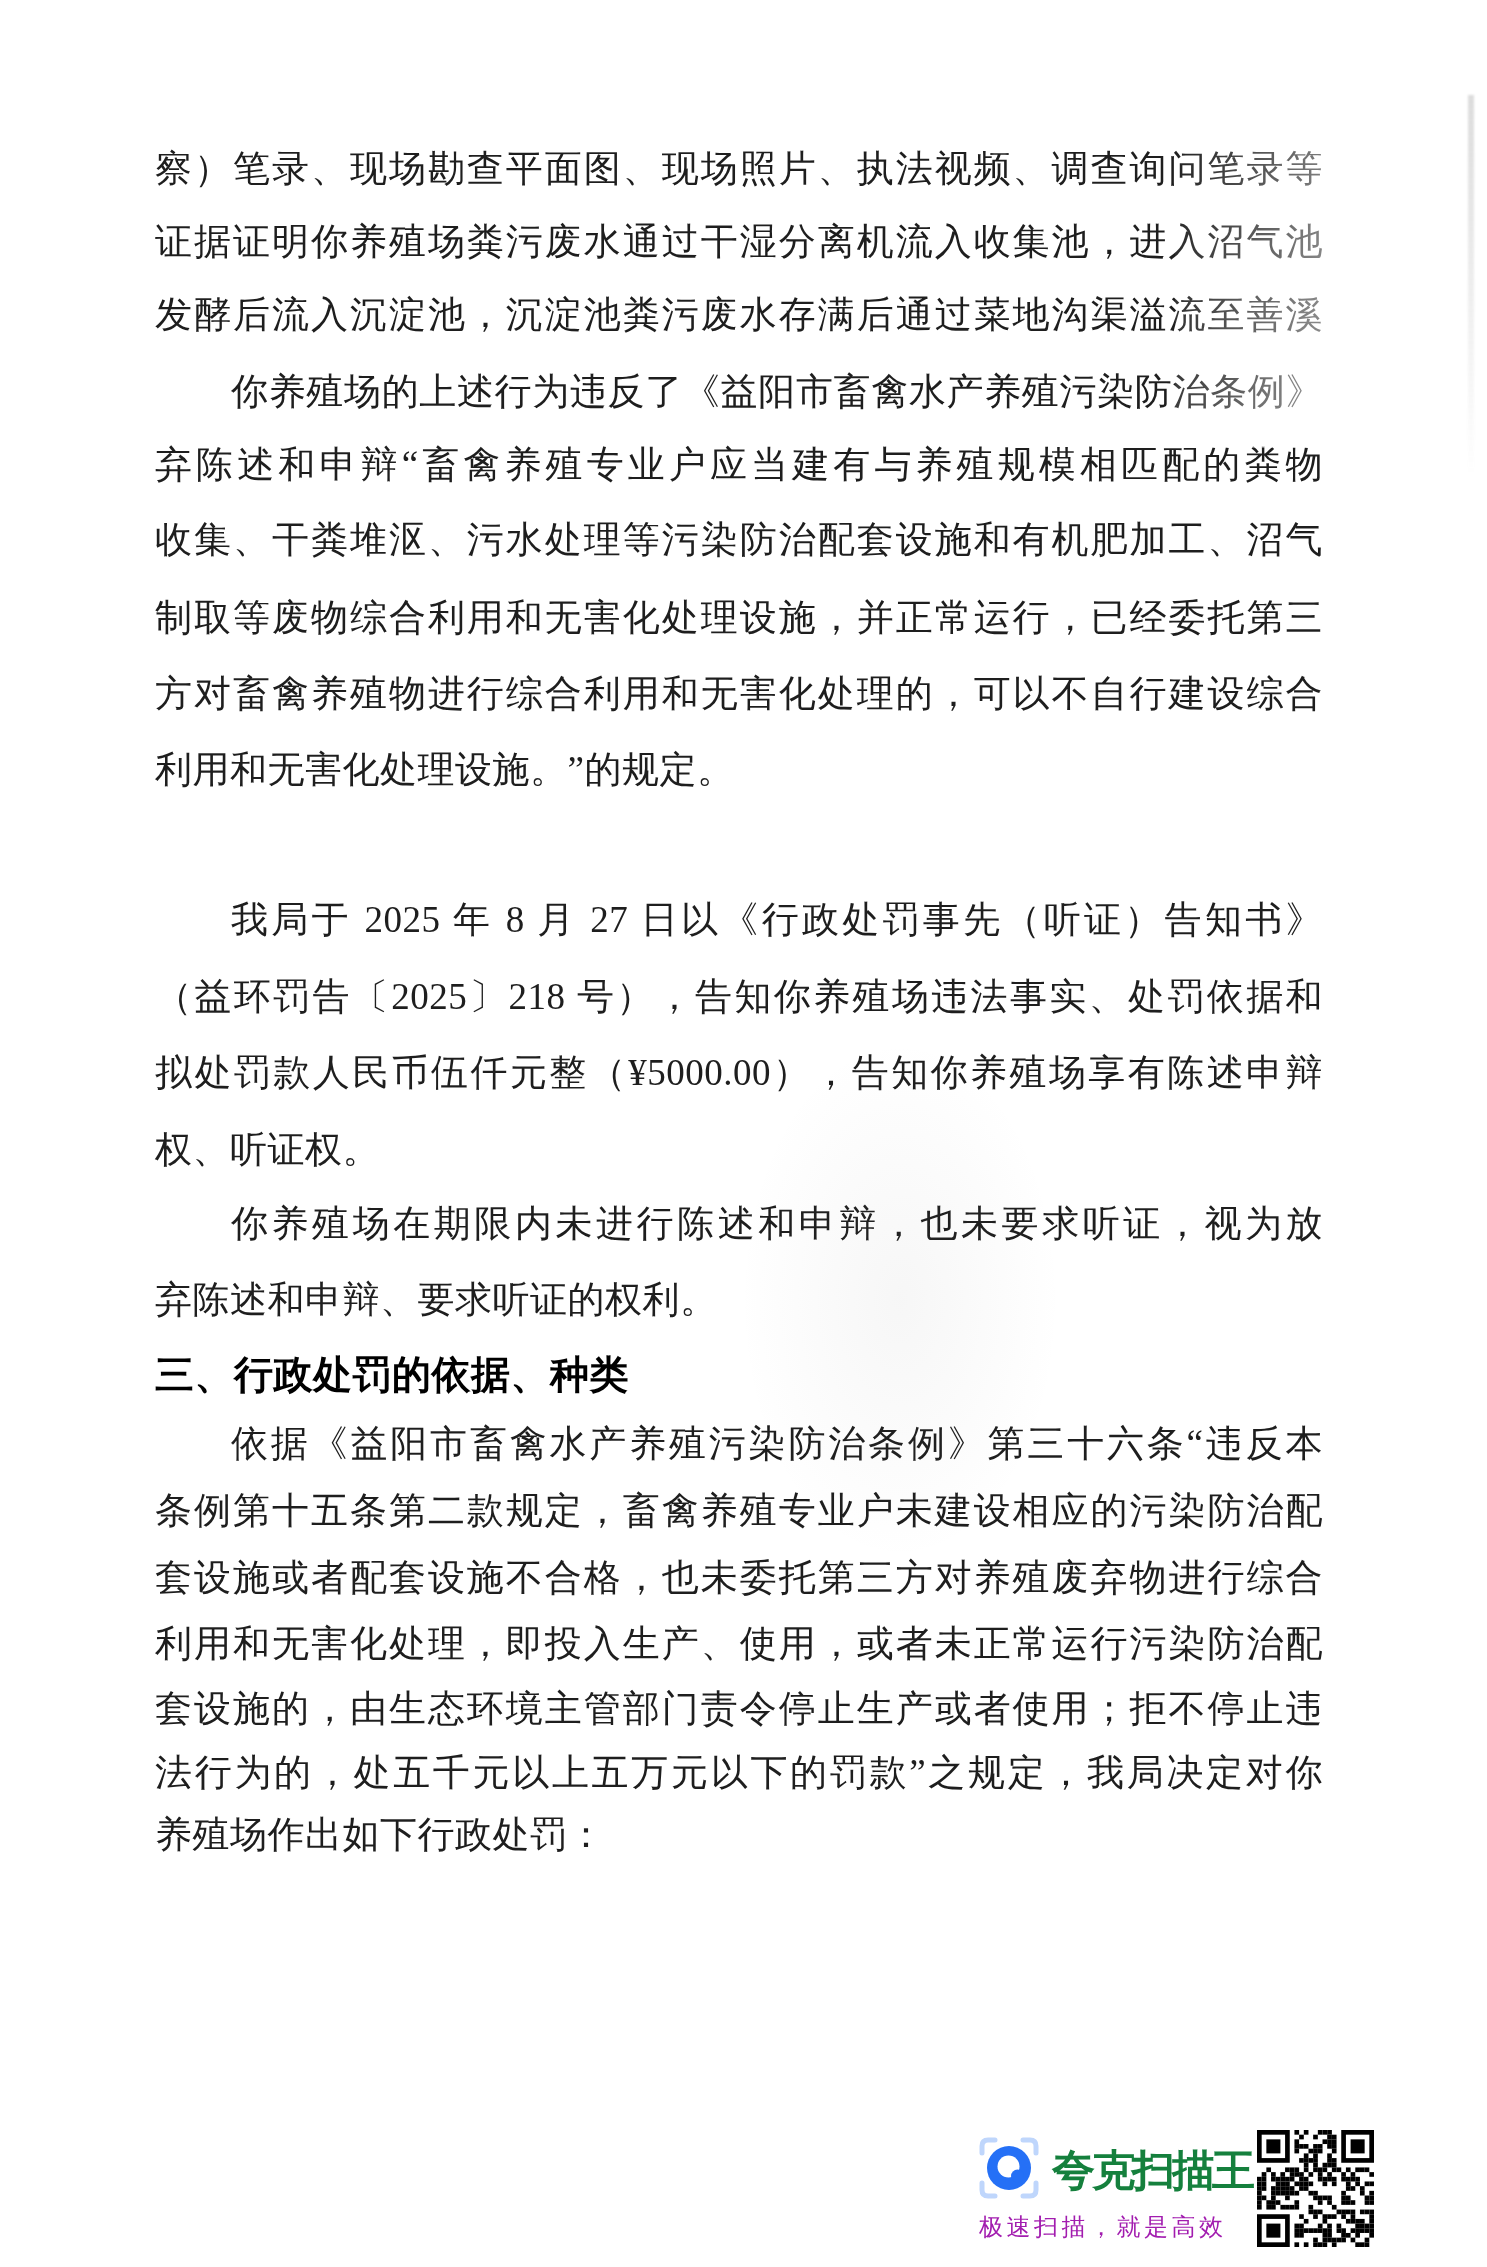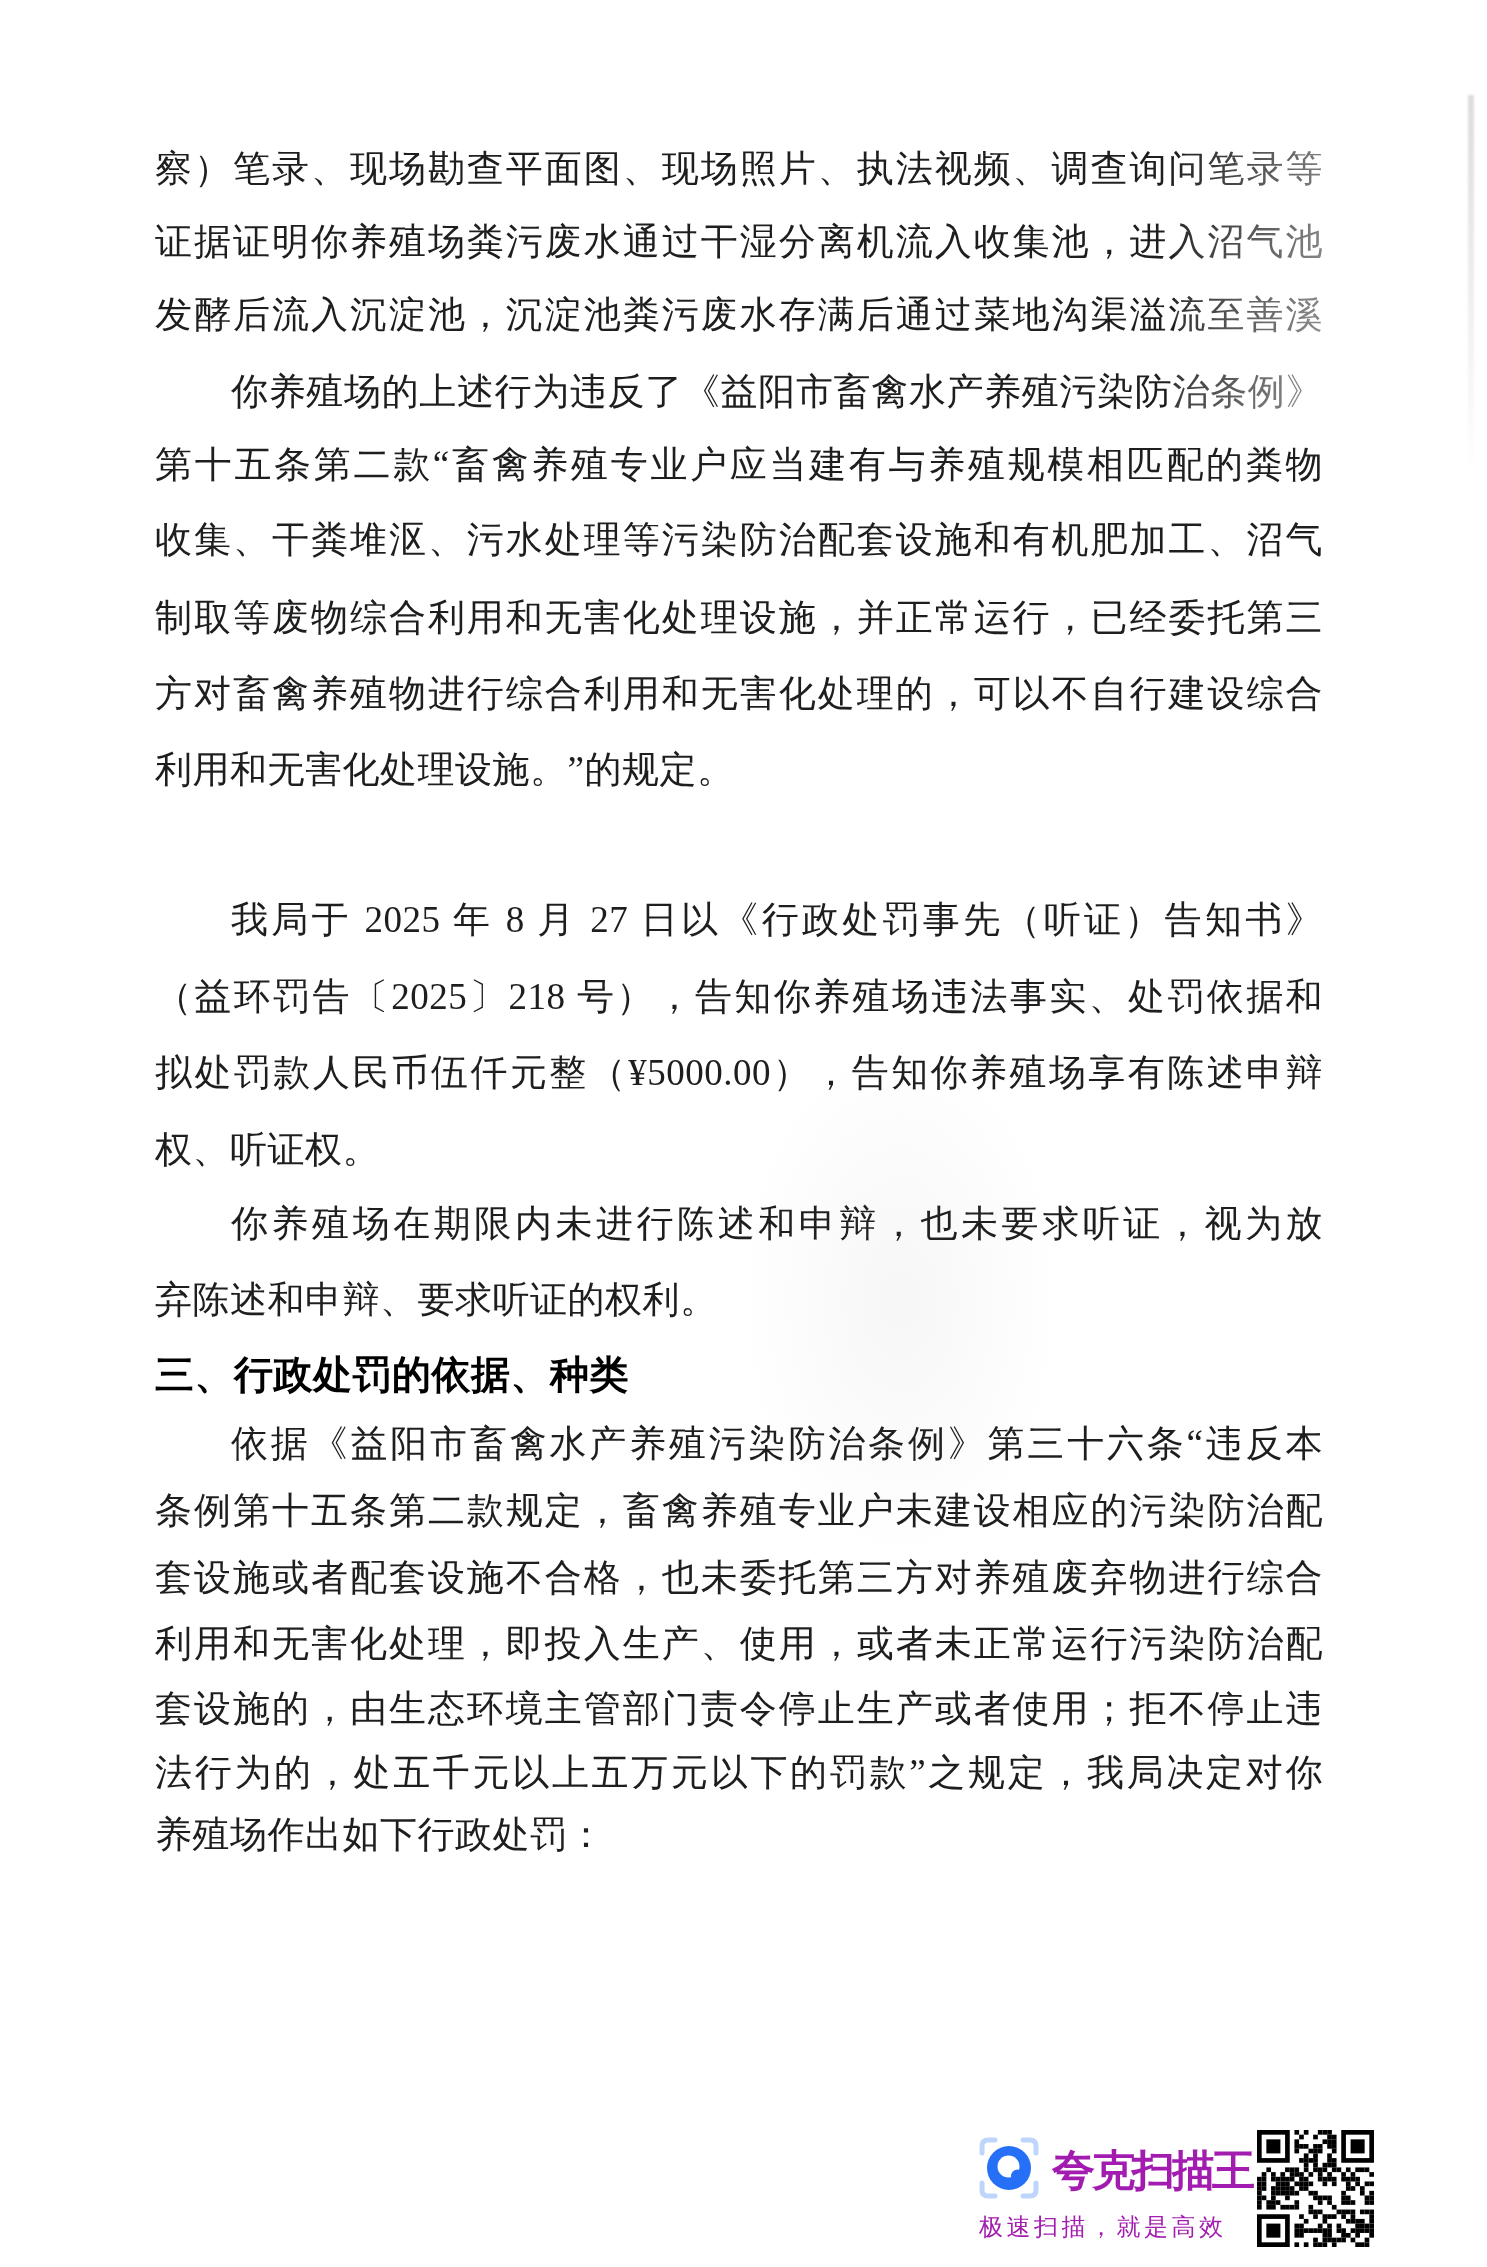--- a/index.html
+++ b/index.html
@@ -45,41 +45,41 @@
     background:radial-gradient(closest-side, rgba(110,110,110,0.06), rgba(110,110,110,0));
     pointer-events:none;
   }
   
   .footer{position:absolute;left:0;top:0;width:100%;height:100%;pointer-events:none;}
   .logo-box{position:absolute;left:977px;top:2135px;width:64px;height:66px;}
   .brand{
     position:absolute;left:1052px;top:2146px;height:48px;
     font-family:"Liberation Sans", sans-serif;
     font-weight:800;font-size:43px;line-height:48px;
-    letter-spacing:-3px;color:#a21caf;white-space:nowrap;
+    letter-spacing:-3px;color:#15803d;white-space:nowrap;
   }
   .tagline{
     position:absolute;left:979px;top:2212px;height:30px;
     font-family:"Liberation Sans", sans-serif;
     font-size:24px;line-height:30px;letter-spacing:3.5px;
     color:#a21caf;white-space:nowrap;
   }
   .qr{position:absolute;left:1257px;top:2130px;width:117px;height:117px;}
 </style>
 </head>
 <body>
 
 <div class="page">
 
   <div class="text-layer" id="text-layer">
       <div class="line justify" style="top: 147px;">察）笔录、现场勘查平面图、现场照片、执法视频、调查询问笔录等</div>
       <div class="line justify" style="top: 220px;">证据证明你养殖场粪污废水通过干湿分离机流入收集池，进入沼气池</div>
       <div class="line justify" style="top: 293px;">发酵后流入沉淀池，沉淀池粪污废水存满后通过菜地沟渠溢流至善溪</div>
       <div class="line justify indent" style="top: 370px;">你养殖场的上述行为违反了《益阳市畜禽水产养殖污染防治条例》</div>
-      <div class="line justify" style="top: 443px;">第十五条第二款“畜禽养殖专业户应当建有与养殖规模相匹配的粪物</div>
+      <div class="line justify" style="top: 443px;">弃陈述和申辩“畜禽养殖专业户应当建有与养殖规模相匹配的粪物</div>
       <div class="line justify" style="top: 518px;">收集、干粪堆沤、污水处理等污染防治配套设施和有机肥加工、沼气</div>
       <div class="line justify" style="top: 596px;">制取等废物综合利用和无害化处理设施，并正常运行，已经委托第三</div>
       <div class="line justify" style="top: 672px;">方对畜禽养殖物进行综合利用和无害化处理的，可以不自行建设综合</div>
       <div class="line left" style="top: 748px; text-align: right;">利用和无害化处理设施。”的规定。</div>
       <div class="line justify indent" style="top: 898px;">我局于 2025 年 8 月 27 日以《行政处罚事先（听证）告知书》</div>
       <div class="line justify" style="top: 975px;">（益环罚告〔2025〕218 号），告知你养殖场违法事实、处罚依据和</div>
       <div class="line justify" style="top: 1051px;">拟处罚款人民币伍仟元整（¥5000.00），告知你养殖场享有陈述申辩</div>
       <div class="line left" style="top: 1128px;">权、听证权。</div>
       <div class="line justify indent" style="top: 1202px;">你养殖场在期限内未进行陈述和申辩，也未要求听证，视为放</div>
       <div class="line left heading" style="top: 1353px;">三、行政处罚的依据、种类</div>

